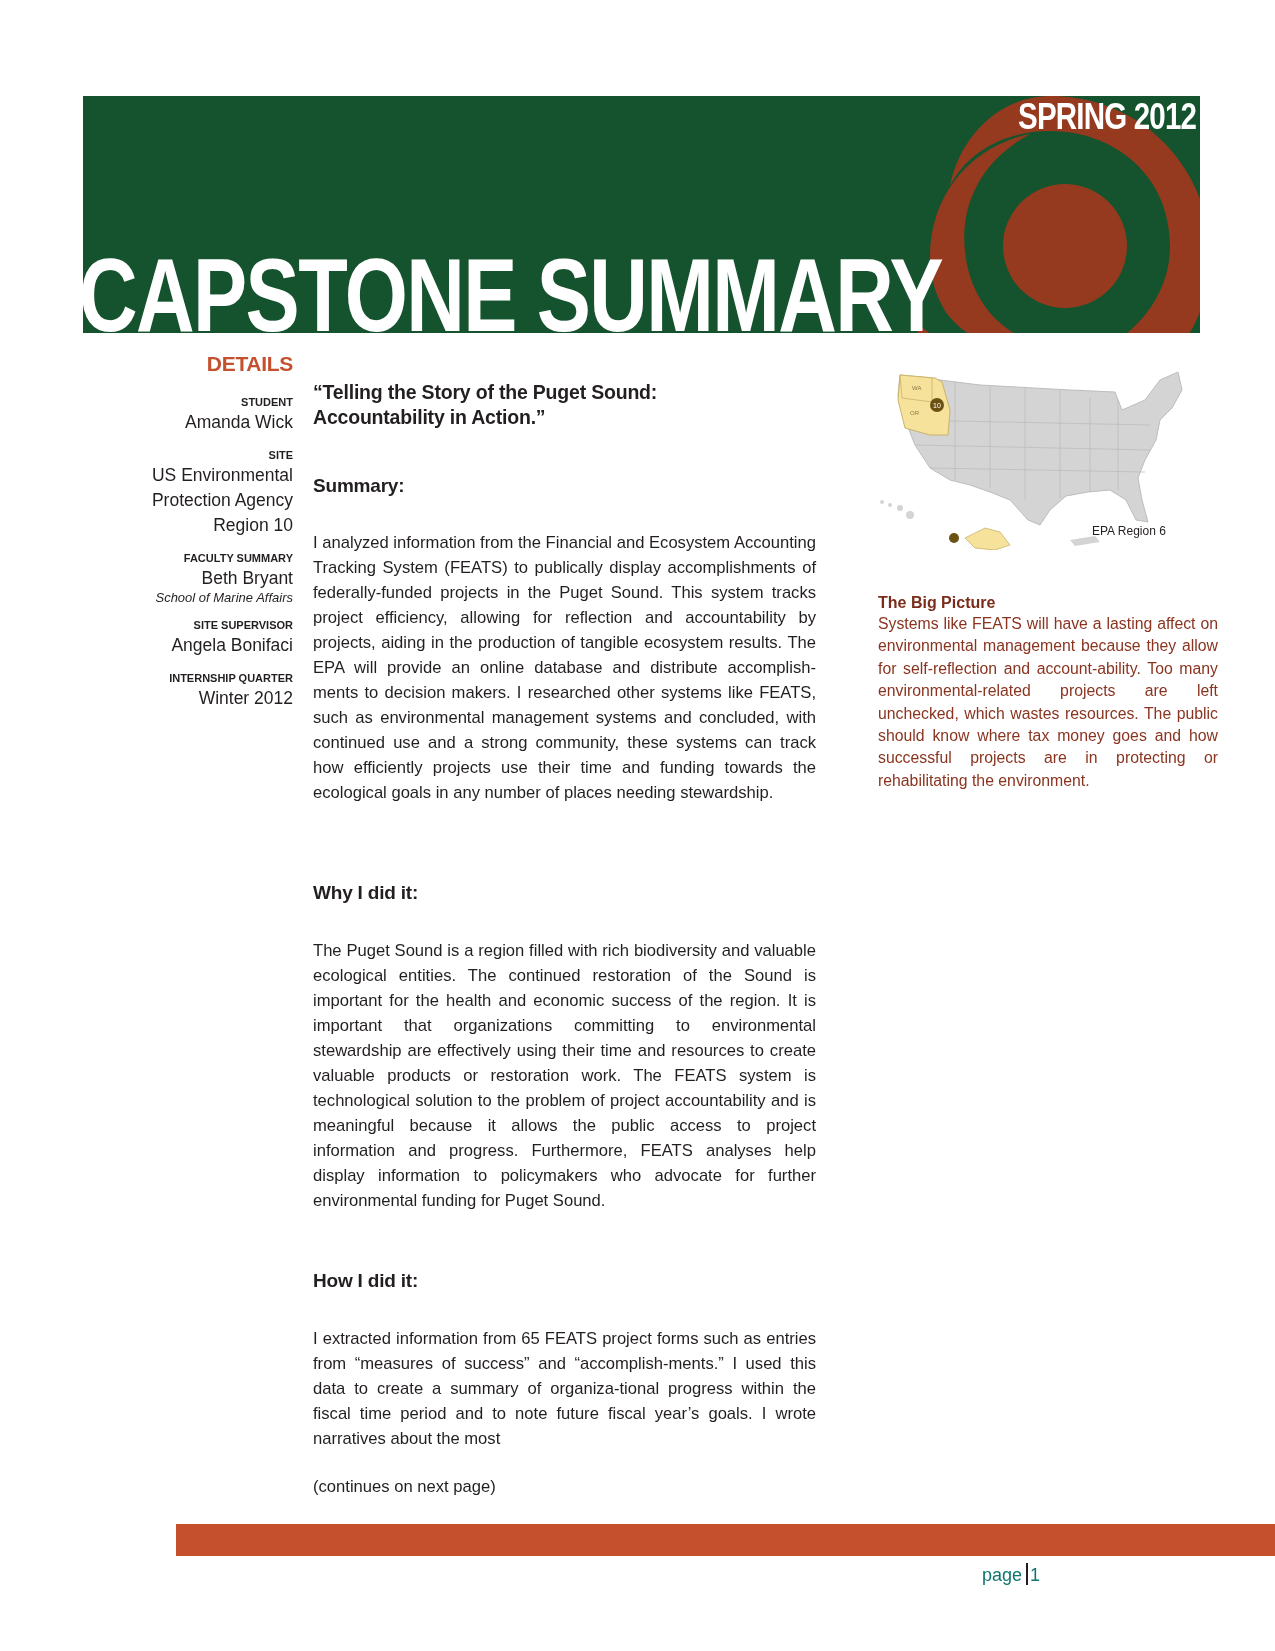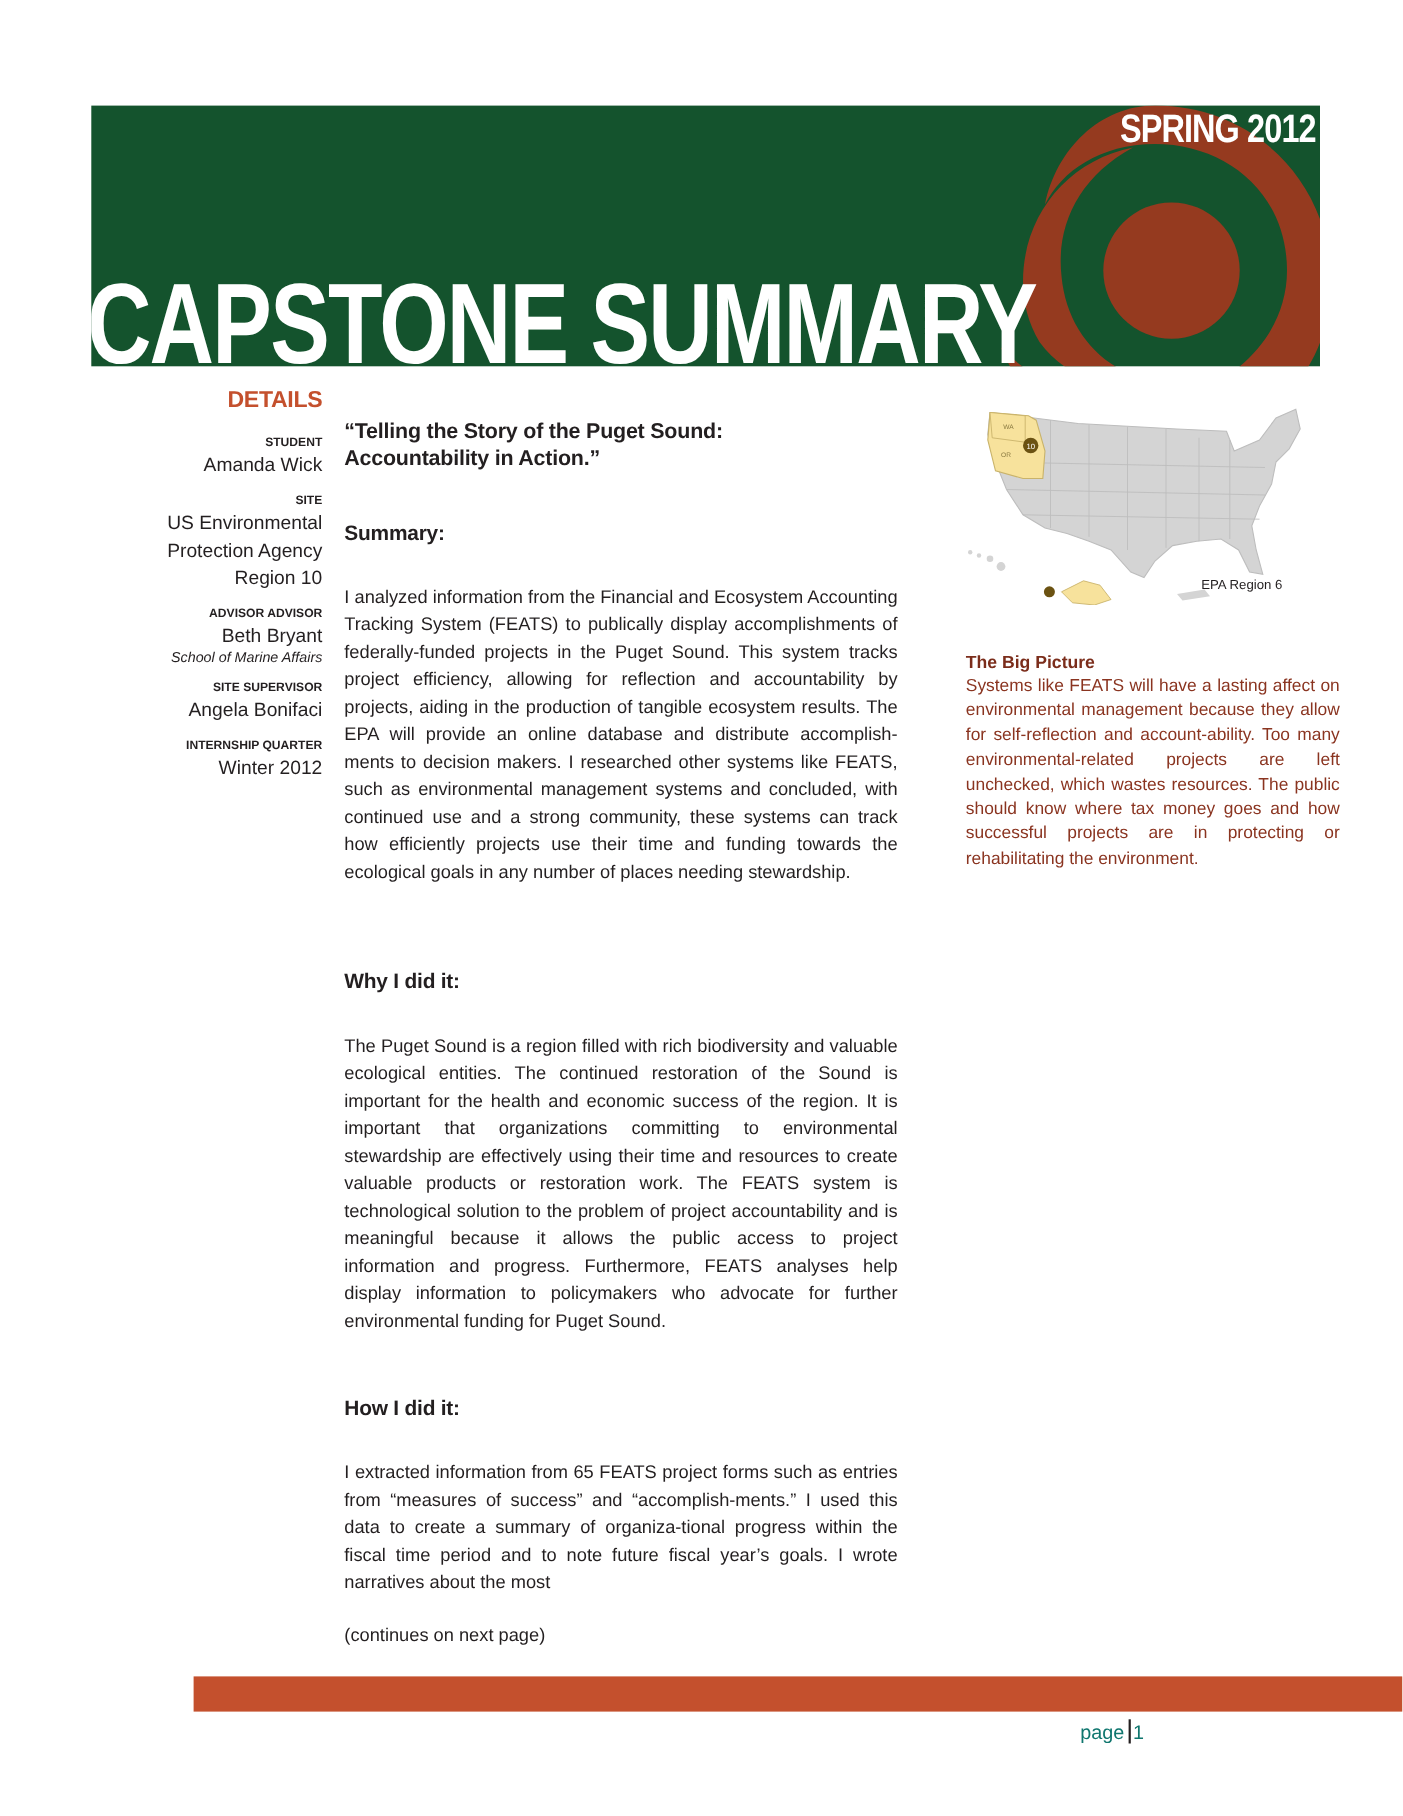--- a/index.html
+++ b/index.html
@@ -70,21 +70,21 @@
   <div class="label first">STUDENT</div>
   <div class="value">Amanda Wick</div>
 
   <div class="label">SITE</div>
   <div class="value">
     <div>US Environmental</div>
     <div>Protection Agency</div>
     <div>Region 10</div>
   </div>
 
-  <div class="label">ADVISOR ADVISOR</div>
+  <div class="label">FACULTY SUMMARY</div>
   <div class="value">Beth Bryant</div>
   <div class="sub">School of Marine Affairs</div>
 
   <div class="label">SITE SUPERVISOR</div>
   <div class="value">Angela Bonifaci</div>
 
   <div class="label">INTERNSHIP QUARTER</div>
   <div class="value">Winter 2012</div>
 </div>
 

